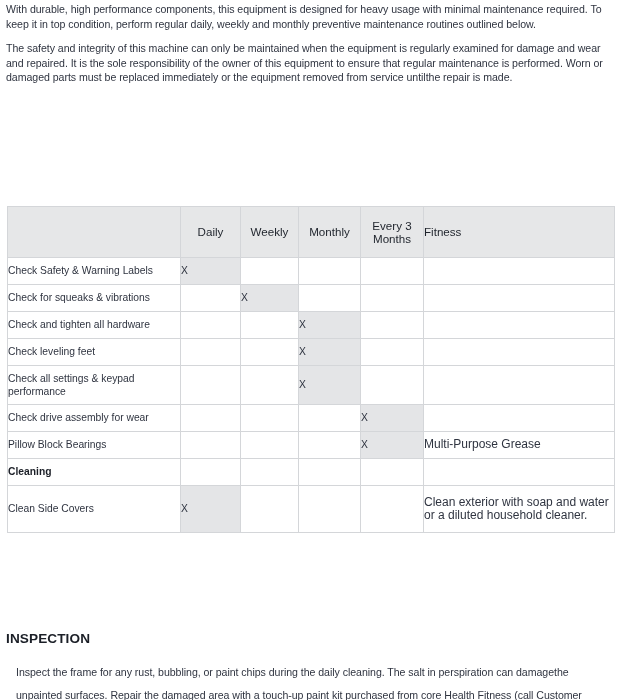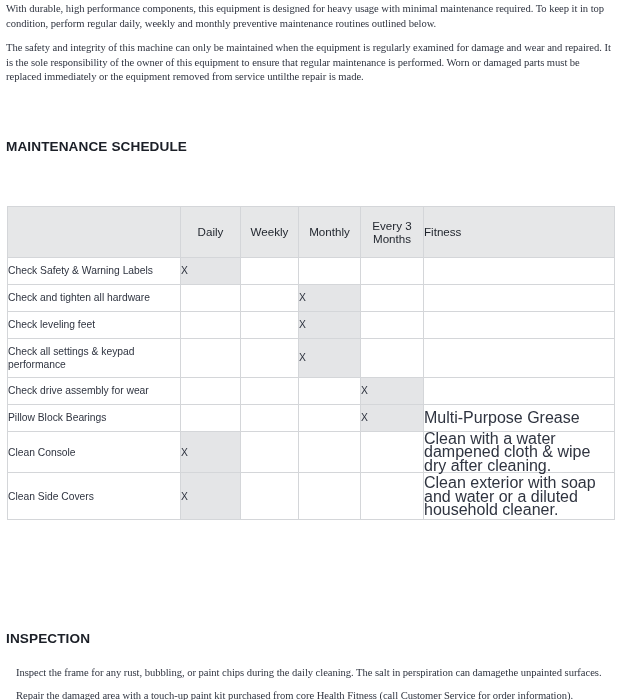--- a/index.html
+++ b/index.html
@@ -27,21 +27,20 @@
     left: 6px;
     top: 2px;
     width: 608px;
   }
   .para {
     font-size: 10.6px;
     line-height: 14.6px;
     color: #2f3440;
     margin: 0 0 10px 0;
     letter-spacing: -0.05px;
-    font-family: Liberation Serif, serif;
   }
 
   
   .section-title {
     font-size: 13.6px;
     font-weight: bold;
     color: #1b1f27;
     letter-spacing: 0.1px;
     margin: 0;
   }
@@ -129,37 +128,36 @@
   td.mark {
     text-align: center;
     font-size: 10.3px;
     color: #2f3440;
   }
   td.mark.on {
     background: #e4e5e7;
   }
   td.comment {
     padding: 4px 8px 4px 8px;
-    font-size: 16px;
+    font-size: 12px;
     line-height: 13.4px;
   }
   tr.tall td { height: 38px; }
   tr.taller td { height: 46px; }
 </style>
 </head>
 <body>
 
 <div class="page">
 
   <div class="intro">
     <p class="para">With durable, high performance components, this equipment is designed for heavy usage with minimal maintenance required. To keep it in top condition, perform regular daily, weekly and monthly preventive maintenance routines outlined below.</p>
     <p class="para">The safety and integrity of this machine can only be maintained when the equipment is regularly examined for damage and wear and repaired. It is the sole responsibility of the owner of this equipment to ensure that regular maintenance is performed. Worn or damaged parts must be replaced immediately or the equipment removed from service untilthe repair is made.</p>
   </div>
 
-  <h2 class="section-title" id="maintenance-heading">MAINTENANCE SCHEDULE</h2>
 
   <div class="table-wrap">
     <table class="schedule">
       <colgroup>
         <col class="c-task">
         <col class="c-daily">
         <col class="c-weekly">
         <col class="c-monthly">
         <col class="c-every3">
         <col class="c-comment">
@@ -177,20 +175,28 @@
       <tbody id="schedule-body">
           <tr>
             <td class="task">Check Safety &amp; Warning Labels</td>
             <td class="mark on">X</td>
             <td class="mark"></td>
             <td class="mark"></td>
             <td class="mark"></td>
             <td class="comment"></td>
           </tr>
           <tr>
+            <td class="task">Check for squeaks &amp; vibrations</td>
+            <td class="mark"></td>
+            <td class="mark on">X</td>
+            <td class="mark"></td>
+            <td class="mark"></td>
+            <td class="comment"></td>
+          </tr>
+          <tr>
             <td class="task">Check and tighten all hardware</td>
             <td class="mark"></td>
             <td class="mark"></td>
             <td class="mark on">X</td>
             <td class="mark"></td>
             <td class="comment"></td>
           </tr>
           <tr>
             <td class="task">Check leveling feet</td>
             <td class="mark"></td>
@@ -216,27 +222,27 @@
             <td class="comment"></td>
           </tr>
           <tr>
             <td class="task">Pillow Block Bearings</td>
             <td class="mark"></td>
             <td class="mark"></td>
             <td class="mark"></td>
             <td class="mark on">X</td>
             <td class="comment">Multi-Purpose Grease</td>
           </tr>
-          <tr class="tall">
-            <td class="task">Clean Console</td>
-            <td class="mark on">X</td>
-            <td class="mark"></td>
-            <td class="mark"></td>
-            <td class="mark"></td>
-            <td class="comment">Clean with a water dampened cloth &amp; wipe dry after cleaning.</td>
+          <tr>
+            <td class="task group">Cleaning</td>
+            <td class="mark"></td>
+            <td class="mark"></td>
+            <td class="mark"></td>
+            <td class="mark"></td>
+            <td class="comment"></td>
           </tr>
           <tr class="taller">
             <td class="task">Clean Side Covers</td>
             <td class="mark on">X</td>
             <td class="mark"></td>
             <td class="mark"></td>
             <td class="mark"></td>
             <td class="comment">Clean exterior with soap and water or a diluted household cleaner.</td>
           </tr>
         </tbody>

